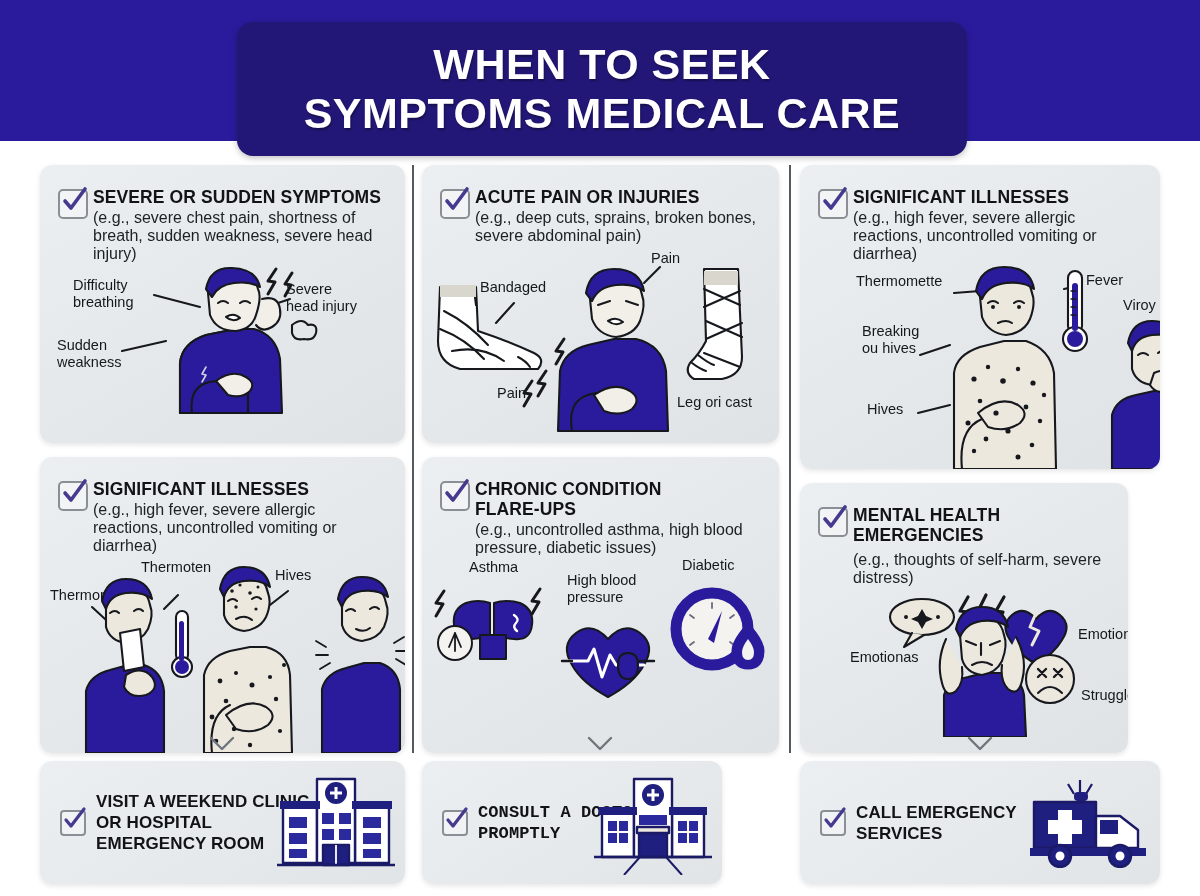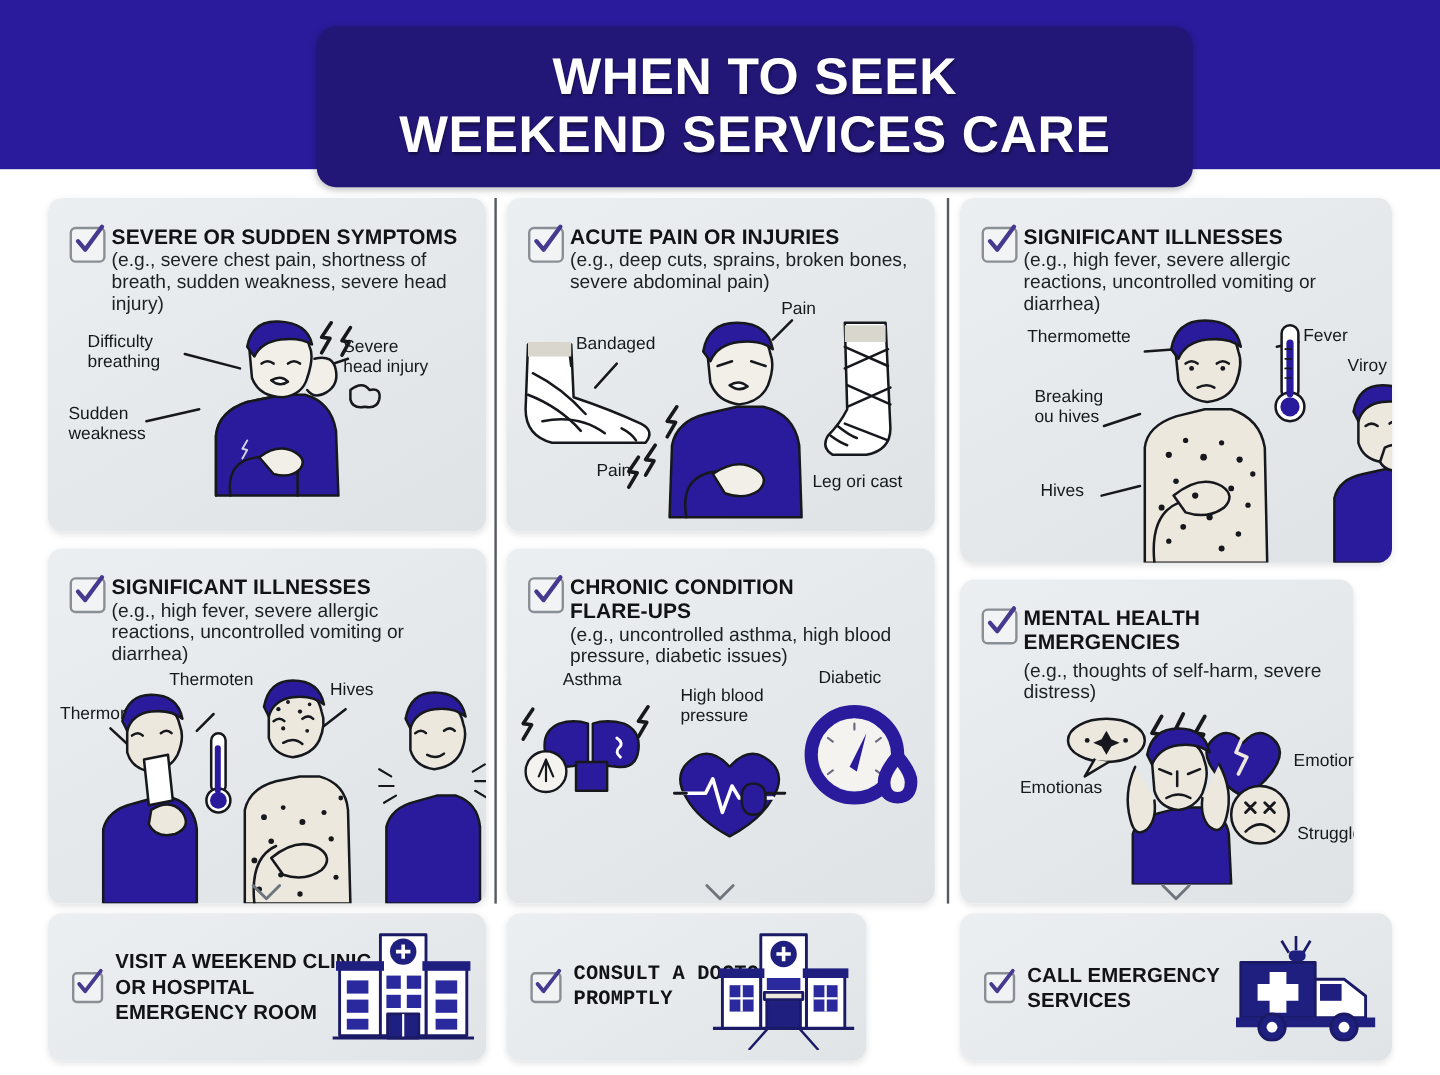--- a/index.html
+++ b/index.html
@@ -14,21 +14,20 @@
   .header-band{
     position:absolute;left:0;top:0;width:1200px;height:141px;
     background:#2a1b9c;
   }
   .header-plate{
     position:absolute;left:237px;top:22px;width:730px;height:134px;
     background:#221777;
     border-radius:16px;
     display:flex;flex-direction:column;align-items:center;justify-content:center;
     box-shadow:0 2px 6px rgba(0,0,0,.25);
-    margin-left:27px;
   }
   .header-line{
     color:#ffffff;font-weight:bold;letter-spacing:.5px;
     font-size:43px;line-height:49px;text-align:center;
     text-shadow:1px 2px 2px rgba(0,0,0,.35);
     white-space:nowrap;
   }
   
   .grid{position:absolute;left:0;top:141px;width:1200px;height:755px;}
   .divider{position:absolute;width:2px;background:#555a60;top:24px;height:588px;}
@@ -79,21 +78,21 @@
   }
   .action-art{position:absolute;right:10px;top:50%;transform:translateY(-50%);}
   .chevron{position:absolute;width:26px;height:16px;}
 </style>
 </head>
 <body>
 
 <div class="header-band"></div>
 <div class="header-plate">
   <div class="header-line">WHEN TO SEEK</div>
-  <div class="header-line">WEEKEND SERVICES CARE</div>
+  <div class="header-line">SYMPTOMS MEDICAL CARE</div>
 </div>
 
 <div class="grid">
 
   <div class="divider d1"></div>
   <div class="divider d2"></div>
 
   <div class="card" style="left:40px;top:24px;width:365px;height:278px;">
     <div class="card-head">
       <div class="tick">

